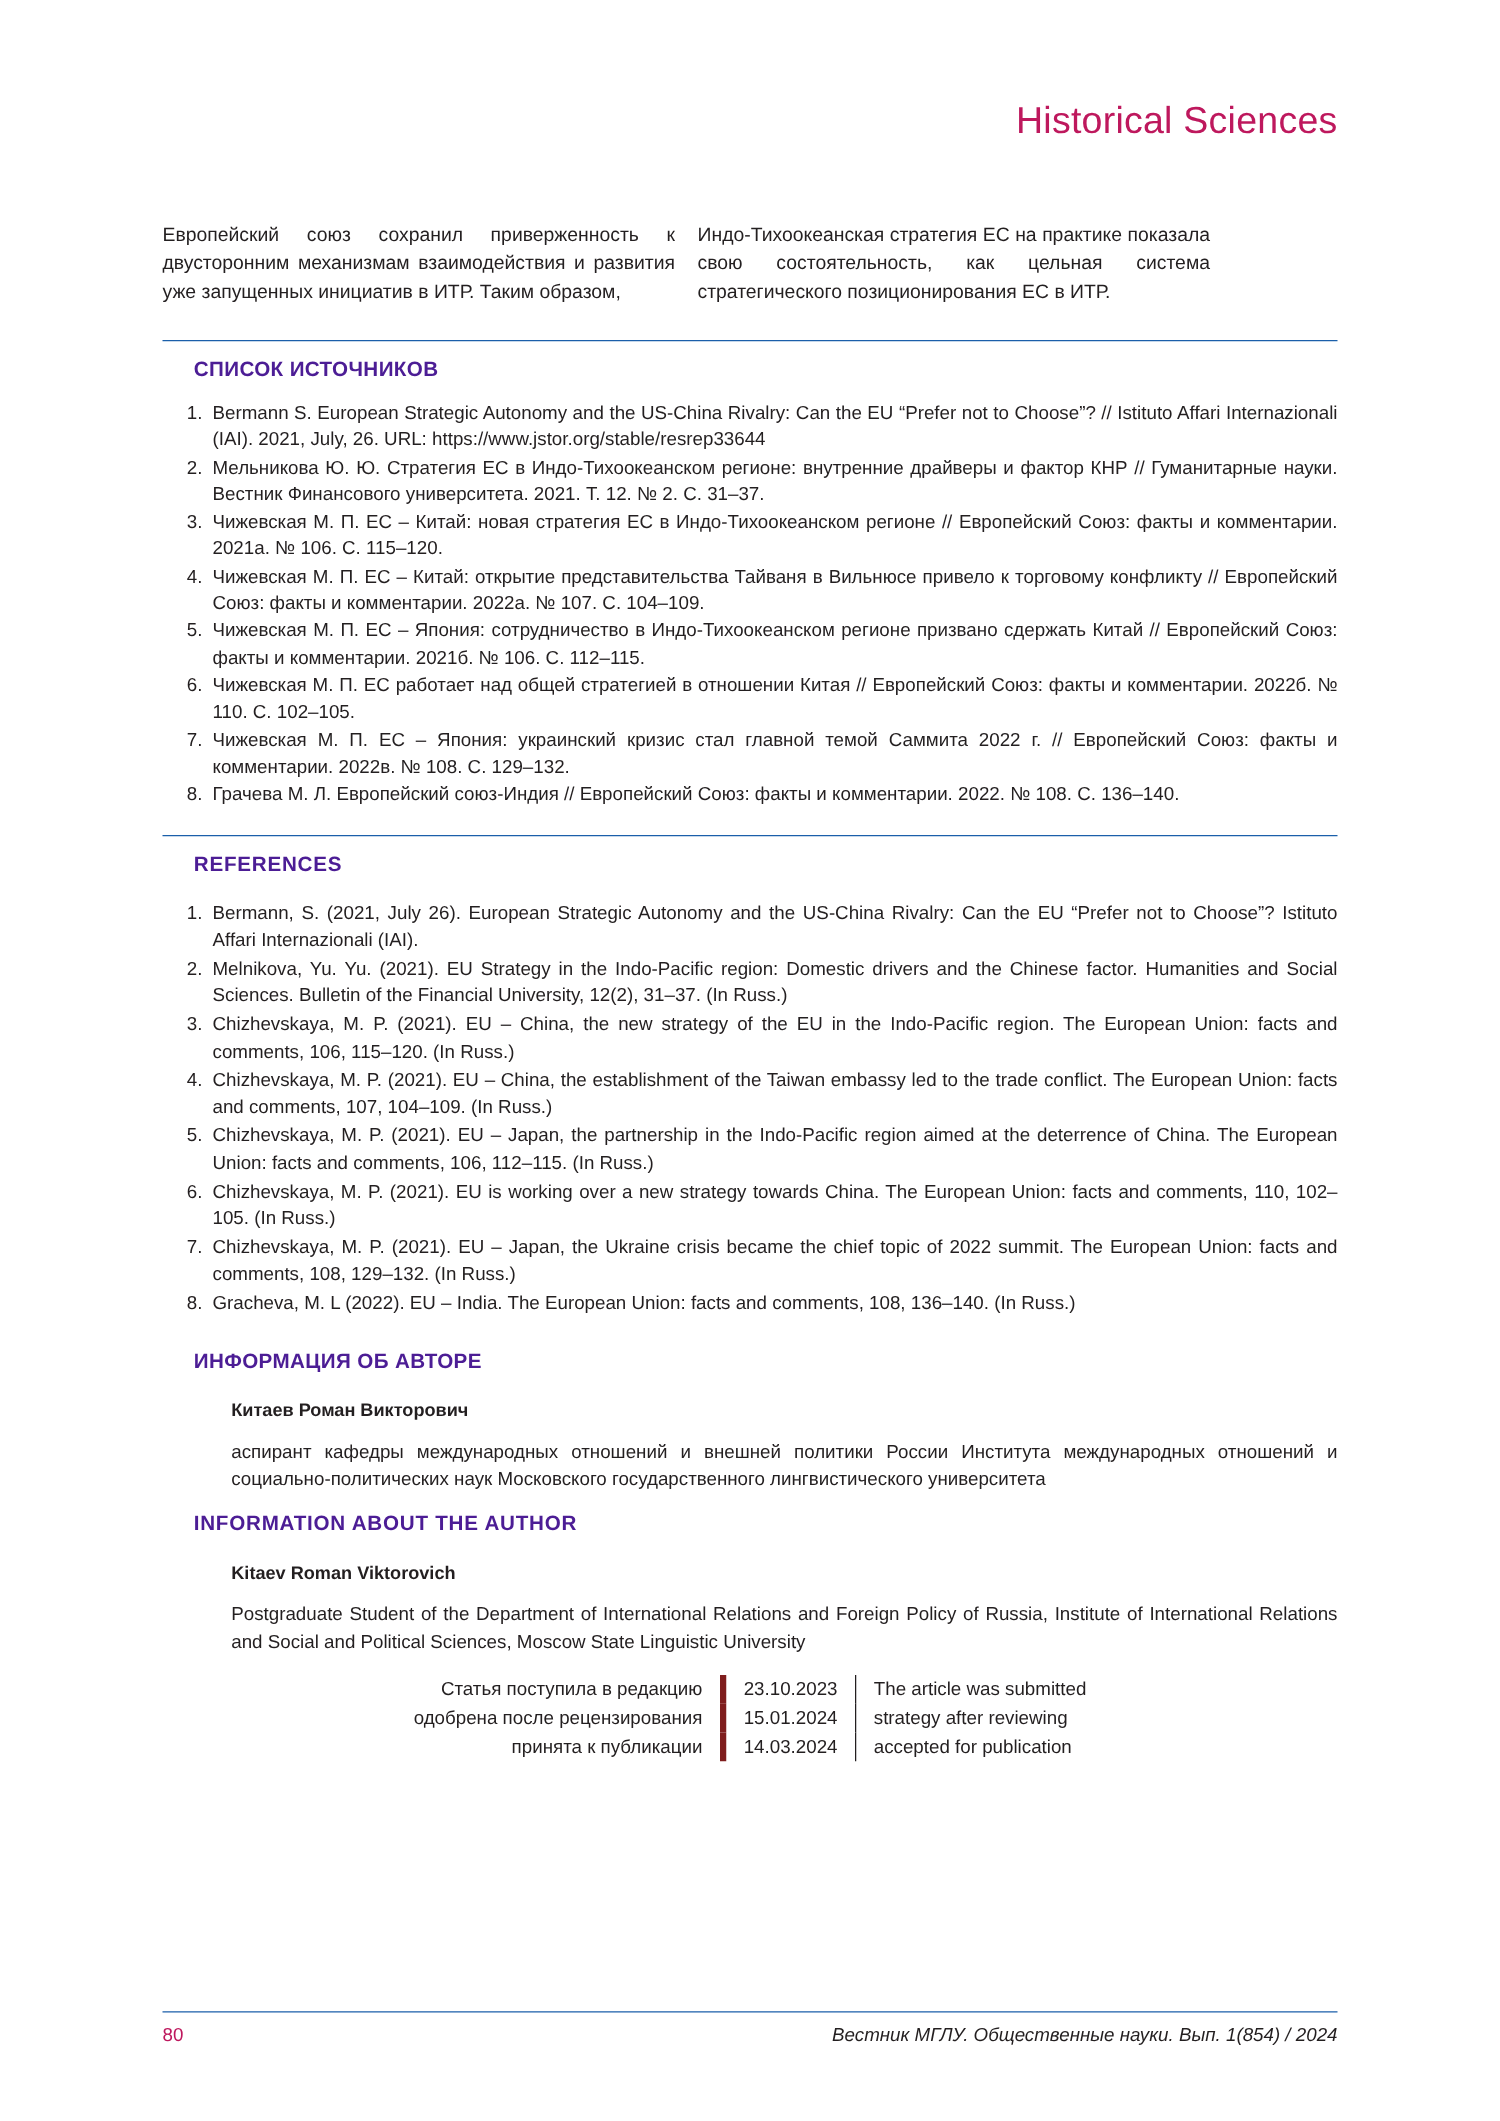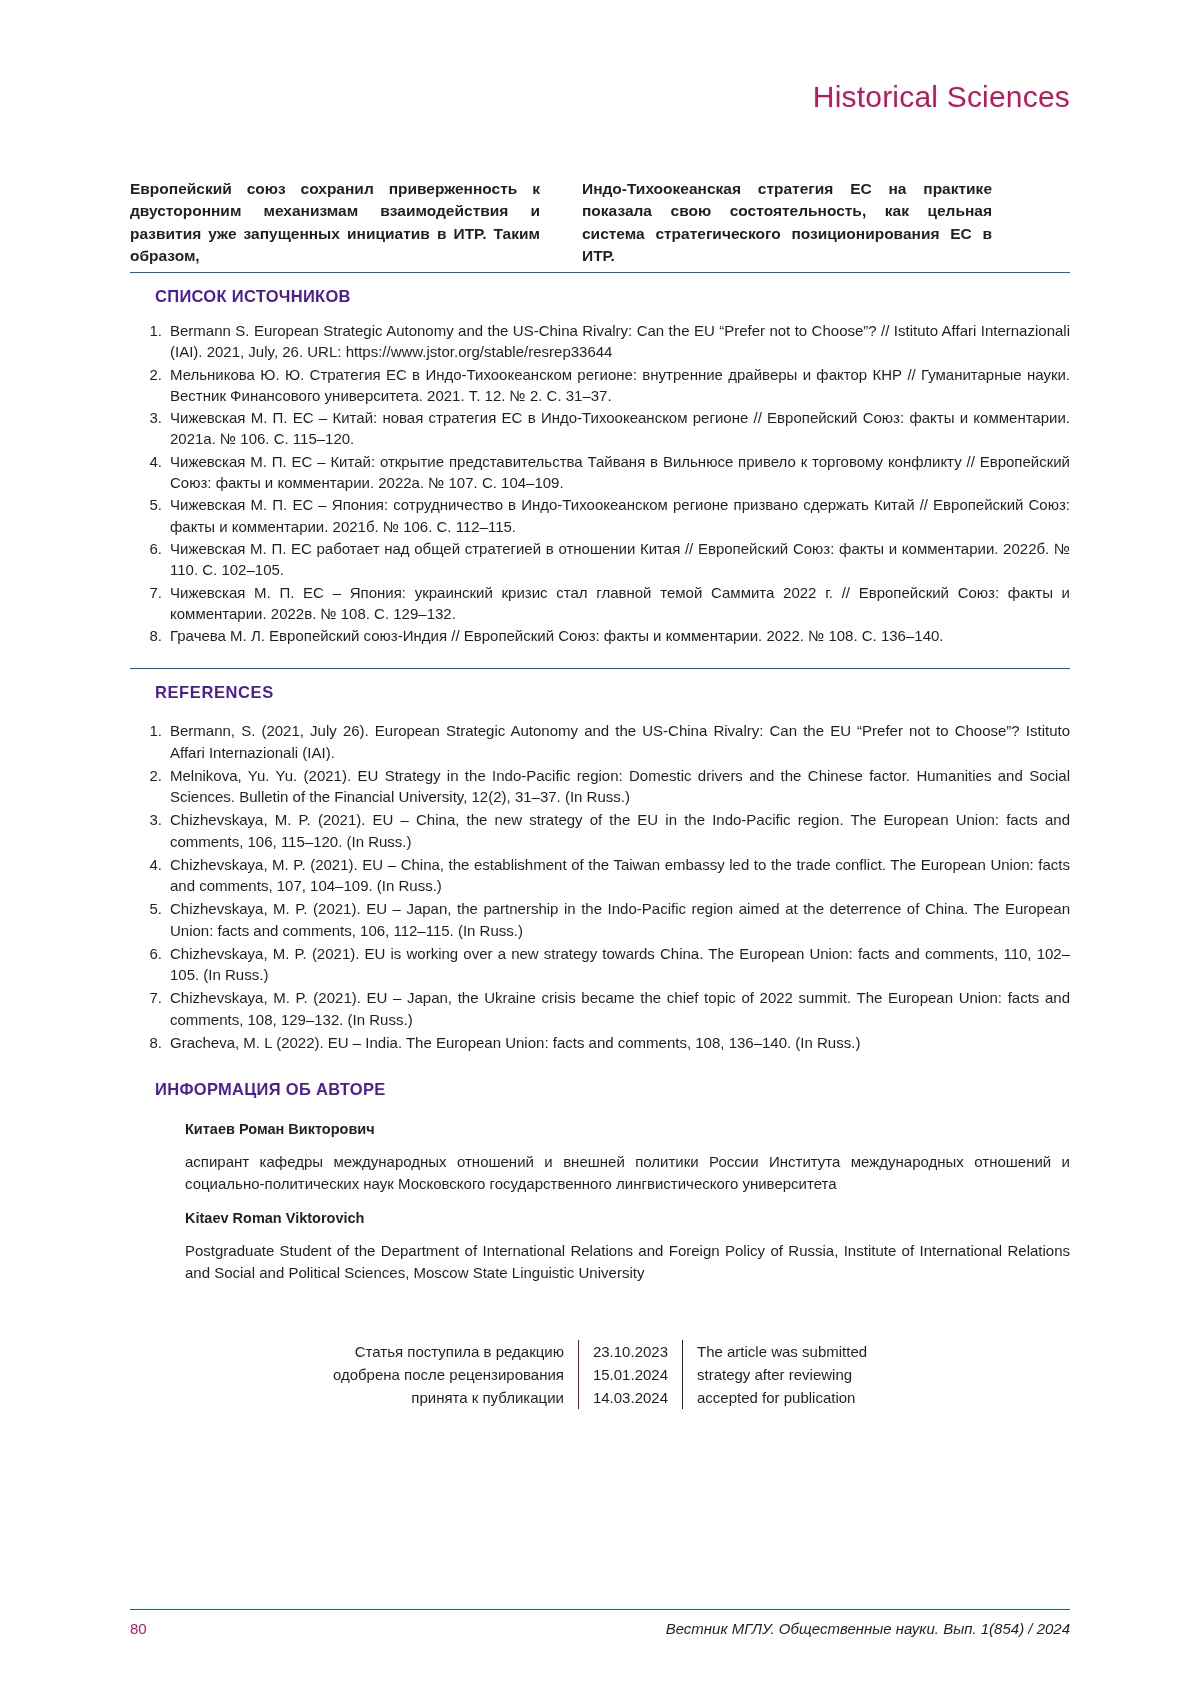--- a/index.html
+++ b/index.html
@@ -28,22 +28,21 @@
     font-size: 30px;
     color: #be185d;
     letter-spacing: 0.2px;
   }
   .top-columns {
     position: absolute;
     top: 178px;
     left: 130px;
     right: 130px;
     display: flex;
-    gap: 42px;
-    font-weight: bold;
+    gap: 18px;
   }
   .col {
     width: 410px;
     font-size: 15.5px;
     line-height: 1.45;
     text-align: justify;
   }
   .col p { margin: 0; }
   .rule {
     border: 0;
@@ -107,21 +106,21 @@
     font-size: 15px;
   }
   .dates td {
     padding: 3px 14px;
     vertical-align: top;
     white-space: nowrap;
   }
   .dates td.ru { text-align: right; }
   .dates td.date {
     text-align: left;
-    border-left: 1px solid #7f1d1d;
+    border-left: 5px solid #7f1d1d;
     border-right: 1px solid #231f20;
   }
   .dates td.en { text-align: left; }
 
   .footer {
     position: absolute;
     left: 130px;
     right: 130px;
     bottom: 60px;
   }
@@ -188,20 +187,21 @@
     </ol>
   </div>
 
   <div class="block" style="top: 1080px;">
     <div class="section-head" style="margin: 0 0 22px 25px;">ИНФОРМАЦИЯ ОБ АВТОРЕ</div>
     <div class="author-name">Китаев Роман Викторович</div>
     <div class="author-desc">аспирант кафедры международных отношений и внешней политики России Института международных отношений и социально-политических наук Московского государственного лингвистического университета</div>
   </div>
 
   <div class="block" style="top: 1210px;">
+    <div class="section-head en" style="margin: 0 0 22px 25px;">INFORMATION ABOUT THE AUTHOR</div>
     <div class="author-name">Kitaev Roman Viktorovich</div>
     <div class="author-desc">Postgraduate Student of the Department of International Relations and Foreign Policy of Russia, Institute of International Relations and Social and Political Sciences, Moscow State Linguistic University</div>
   </div>
 
   <div class="dates">
     <table>
       <tbody>
           <tr>
         <td class="ru">Статья поступила в редакцию</td>
         <td class="date">23.10.2023</td>

